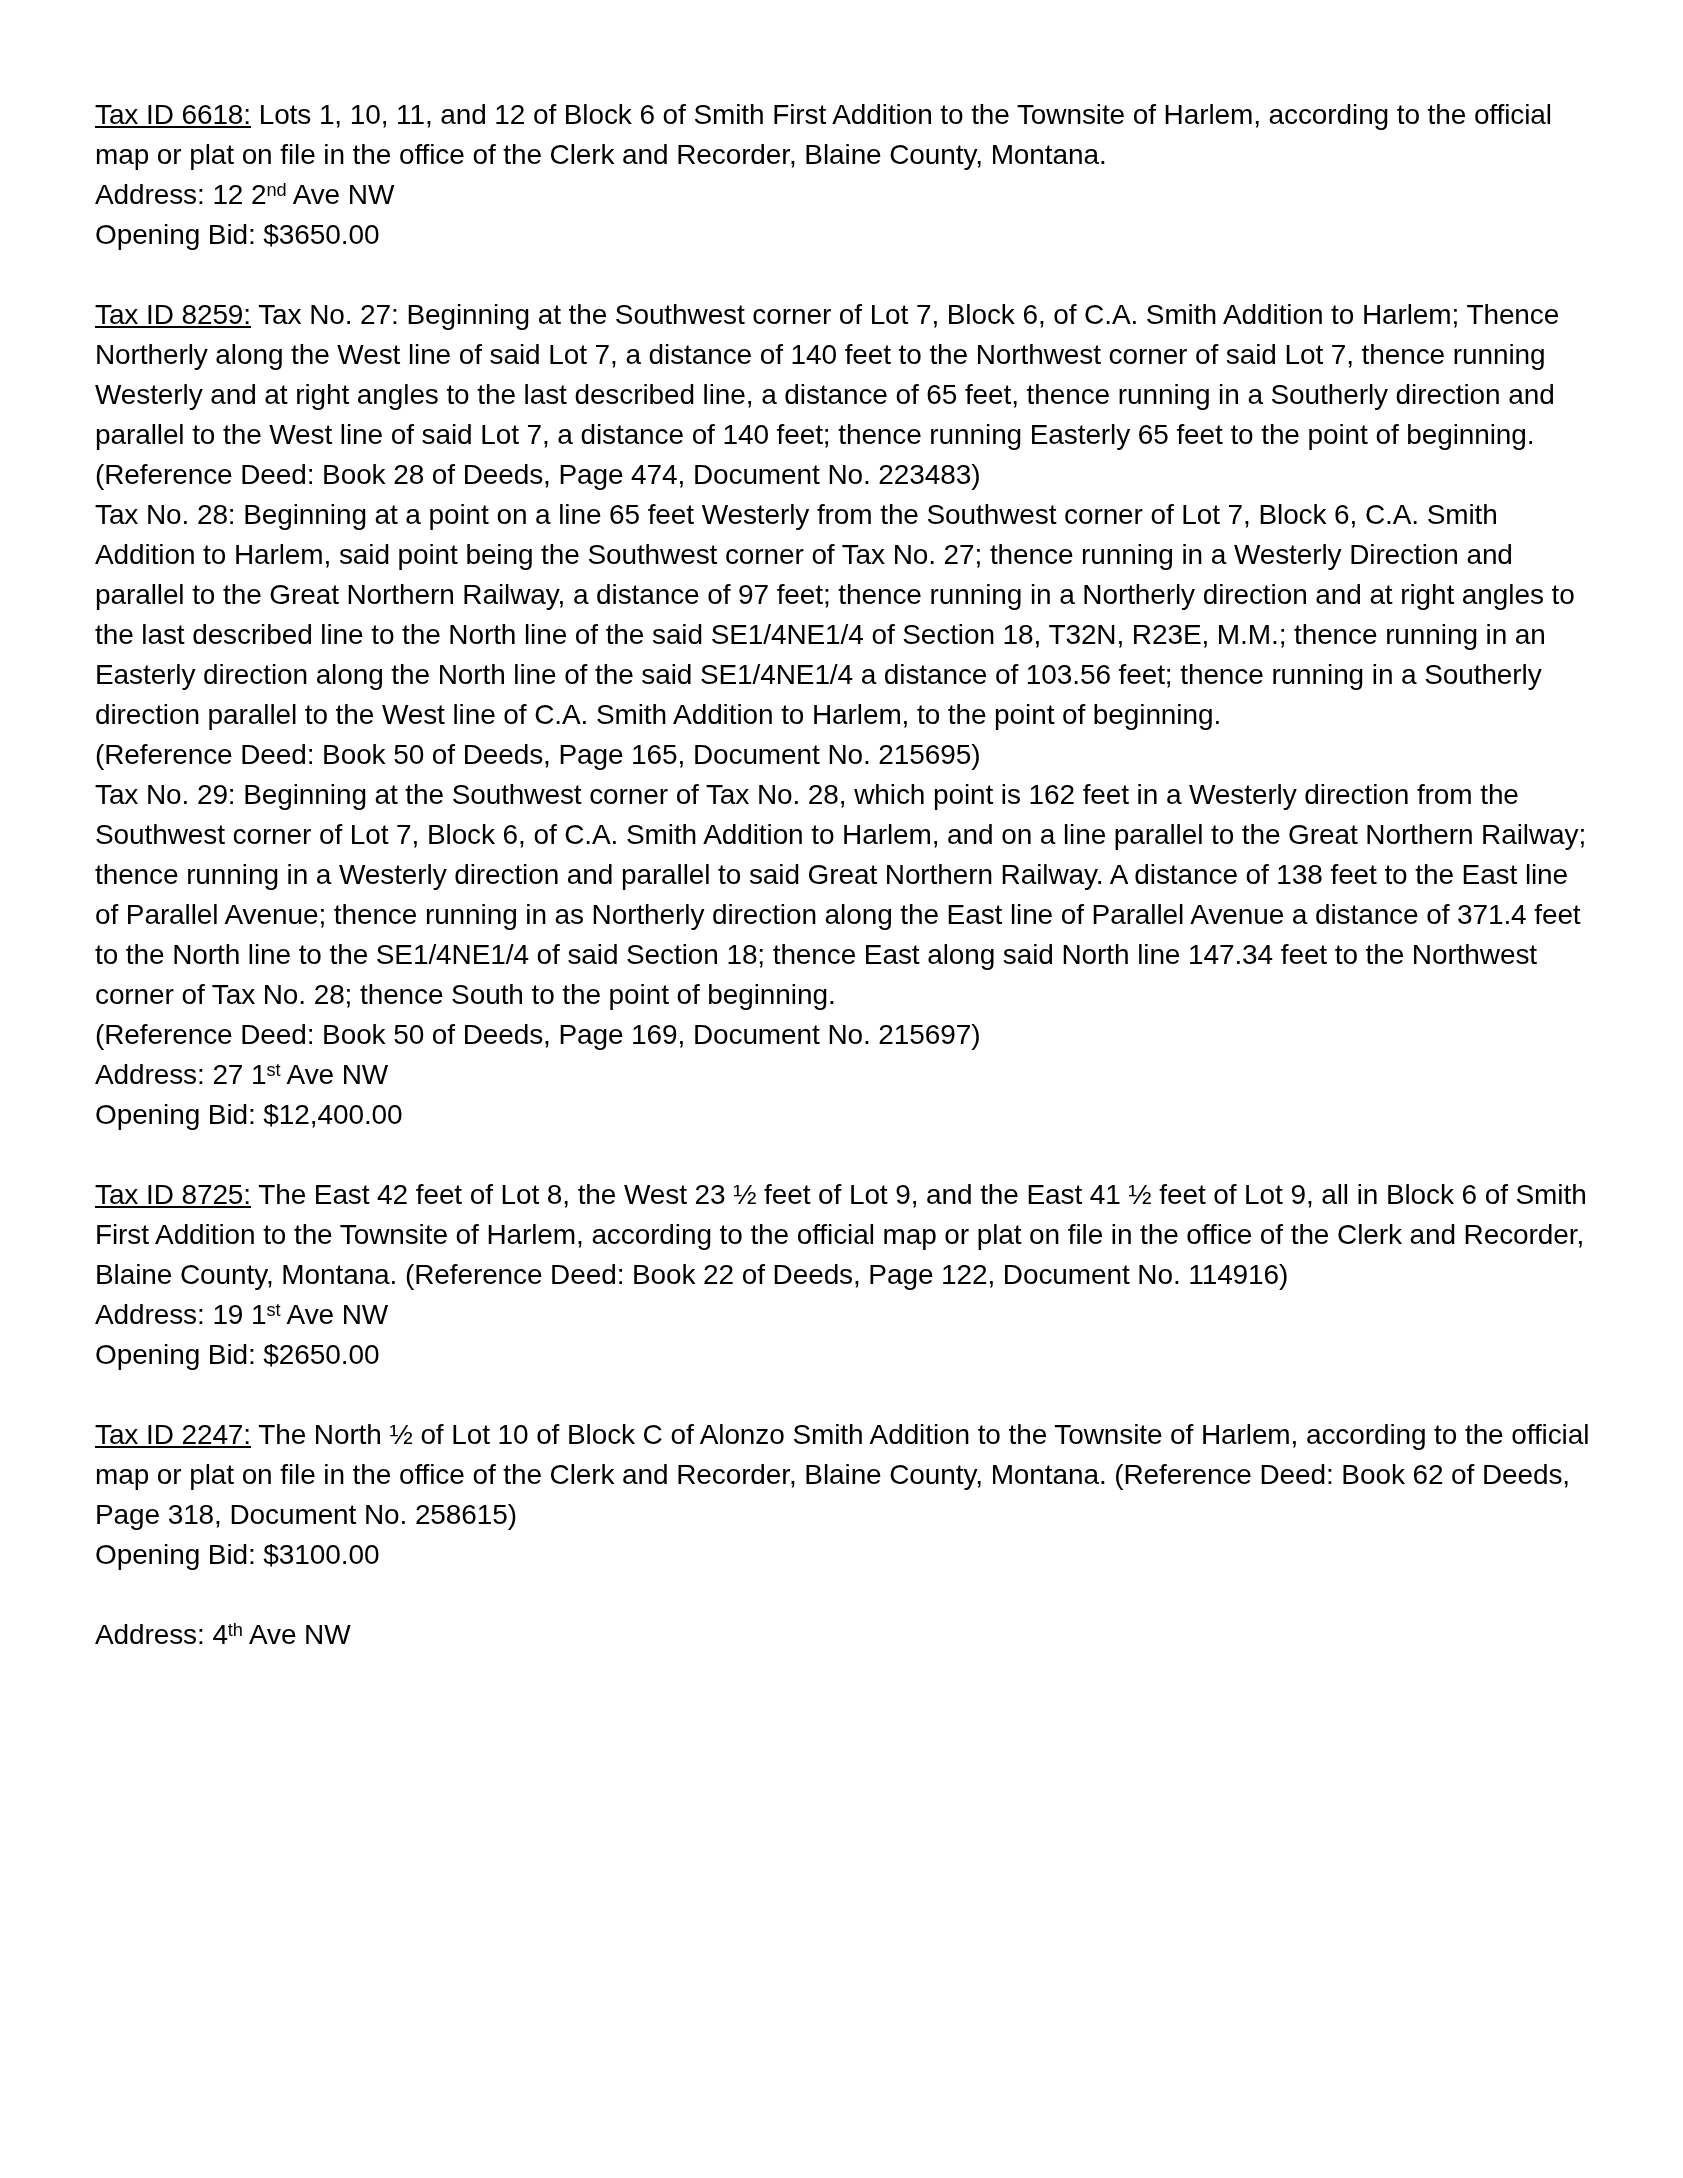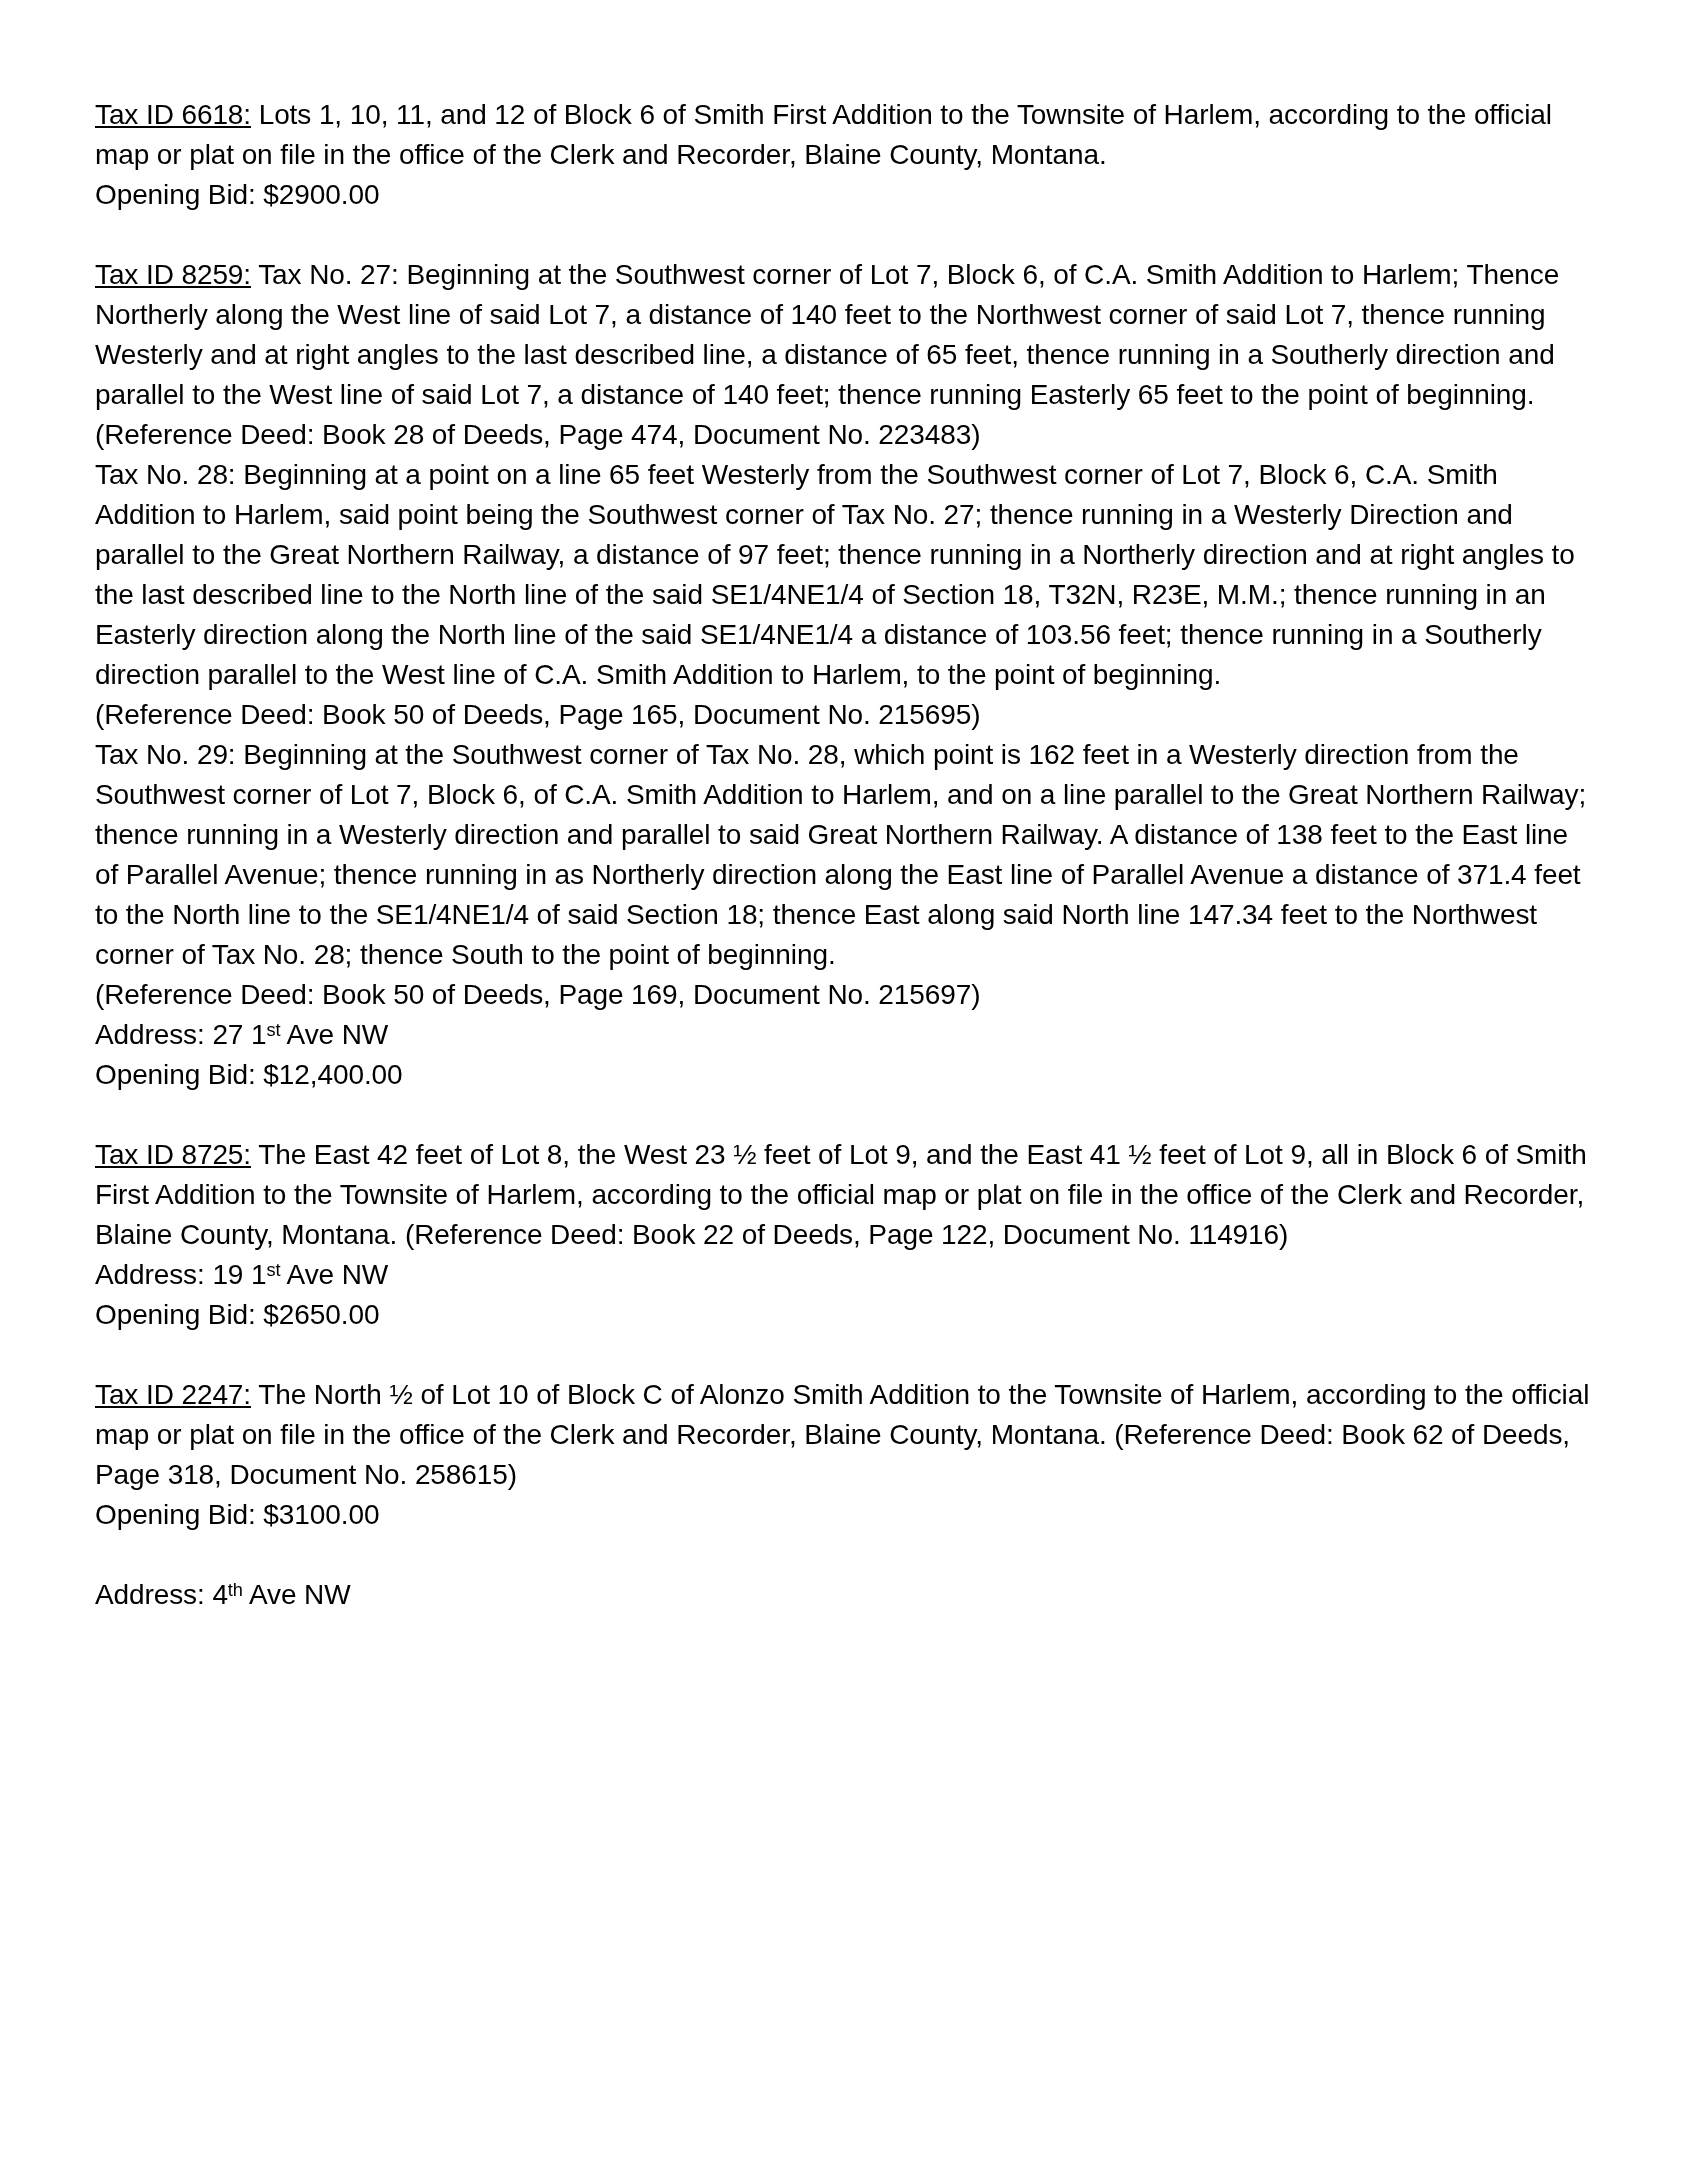--- a/index.html
+++ b/index.html
@@ -42,21 +42,22 @@
     top: -0.45em;
   }
 </style>
 </head>
 <body>
 
 <div class="page">
 
   <div class="property">
     <p class="para"><span class="tax-id">Tax ID 6618:</span><span> Lots 1, 10, 11, and 12 of Block 6 of Smith First Addition to the Townsite of Harlem, according to the official map or plat on file in the office of the Clerk and Recorder, Blaine County, Montana.</span></p>
-    <p class="para">Opening Bid: $2900.00</p>
+    <p class="para"><span>Address: 12 2</span><sup class="ord">nd</sup><span> Ave NW</span></p>
+    <p class="para">Opening Bid: $3650.00</p>
   </div>
 
   <div class="property">
     <p class="para"><span class="tax-id">Tax ID 8259:</span><span> Tax No. 27: Beginning at the Southwest corner of Lot 7, Block 6, of C.A. Smith Addition to Harlem; Thence Northerly along the West line of said Lot 7, a distance of 140 feet to the Northwest corner of said Lot 7, thence running Westerly and at right angles to the last described line, a distance of 65 feet, thence running in a Southerly direction and parallel to the West line of said Lot 7, a distance of 140 feet; thence running Easterly 65 feet to the point of beginning.</span></p>
     <p class="para">(Reference Deed: Book 28 of Deeds, Page 474, Document No. 223483)</p>
     <p class="para">Tax No. 28: Beginning at a point on a line 65 feet Westerly from the Southwest corner of Lot 7, Block 6, C.A. Smith Addition to Harlem, said point being the Southwest corner of Tax No. 27; thence running in a Westerly Direction and parallel to the Great Northern Railway, a distance of 97 feet; thence running in a Northerly direction and at right angles to the last described line to the North line of the said SE1/4NE1/4 of Section 18, T32N, R23E, M.M.; thence running in an Easterly direction along the North line of the said SE1/4NE1/4 a distance of 103.56 feet; thence running in a Southerly direction parallel to the West line of C.A. Smith Addition to Harlem, to the point of beginning.</p>
     <p class="para">(Reference Deed: Book 50 of Deeds, Page 165, Document No. 215695)</p>
     <p class="para">Tax No. 29: Beginning at the Southwest corner of Tax No. 28, which point is 162 feet in a Westerly direction from the Southwest corner of Lot 7, Block 6, of C.A. Smith Addition to Harlem, and on a line parallel to the Great Northern Railway; thence running in a Westerly direction and parallel to said Great Northern Railway.  A distance of 138 feet to the East line of Parallel Avenue; thence running in as Northerly direction along the East line of Parallel Avenue a distance of 371.4 feet to the North line to the SE1/4NE1/4 of said Section 18; thence East along said North line 147.34 feet to the Northwest corner of Tax No. 28; thence South to the point of beginning.</p>
     <p class="para">(Reference Deed: Book 50 of Deeds, Page 169, Document No. 215697)</p>
     <p class="para"><span>Address: 27 1</span><sup class="ord">st</sup><span> Ave NW</span></p>

